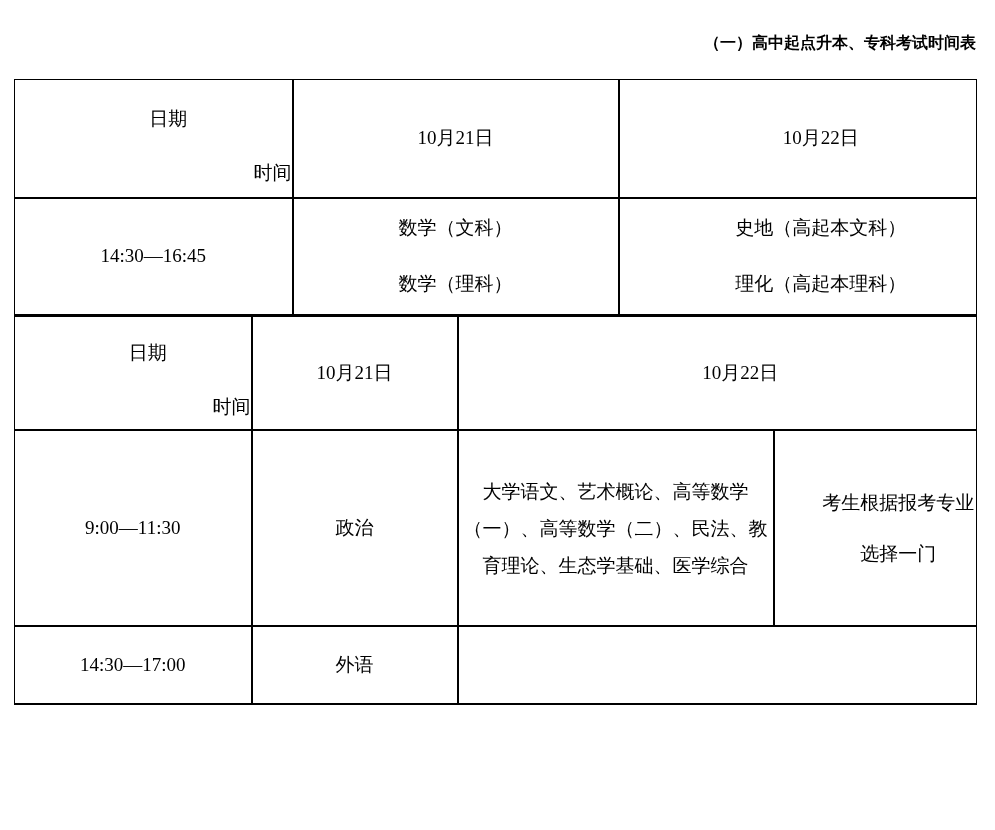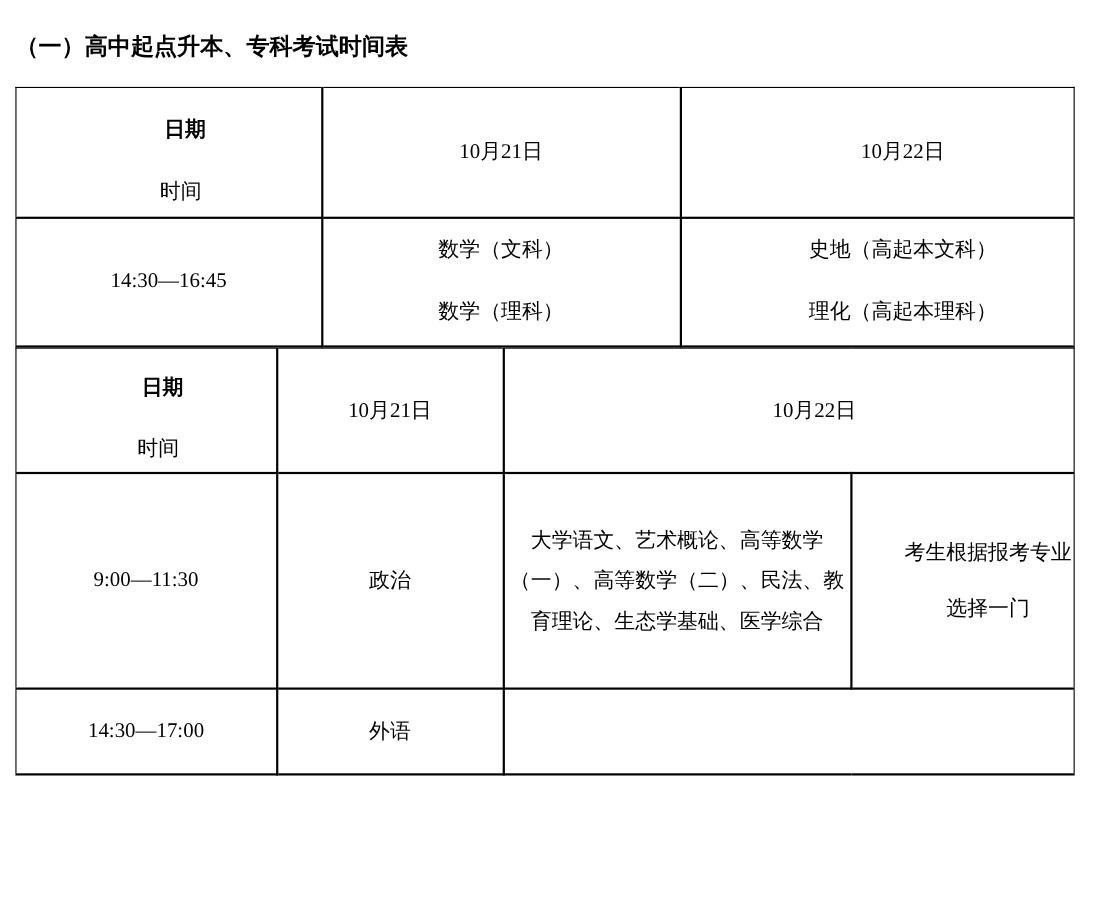--- a/index.html
+++ b/index.html
@@ -14,24 +14,24 @@
     overflow: hidden;
     font-family: "Liberation Serif", "DejaVu Serif", serif;
   }
   .page {
     box-sizing: border-box;
     width: 995px;
     padding: 30px 0 0 14px;
   }
   .section-title {
     width: 962px;
-    text-align: left;
+    text-align: right;
     font-family: "Liberation Sans", "DejaVu Sans", sans-serif;
     font-weight: bold;
-    font-size: 21px;
+    font-size: 16px;
     line-height: 25px;
     margin: 0 0 24px 0;
   }
   .section-title.second {
     margin-top: 27px;
   }
   table.sched {
     width: 962px;
     border-collapse: collapse;
     table-layout: fixed;
@@ -54,27 +54,27 @@
   tr.h114 { height: 114px; }
   tr.h196 { height: 196px; }
   tr.h61  { height: 78px; }
 
   td.corner { vertical-align: top; }
   .corner-date {
     text-align: center;
     padding-top: 16px;
     padding-left: 30px;
     line-height: 25px;
-    font-weight: bold;
   }
   .corner-time {
-    text-align: center;
+    text-align: right;
     padding-left: 22px;
     padding-top: 31px;
     line-height: 25px;
+    font-family: Liberation Mono, monospace;
   }
   .stackline { line-height: 56px; }
   td.subjects-cell {
     text-align: justify;
     text-justify: inter-ideograph;
     padding: 0 10px 0 8px;
     line-height: 37px;
   }
   td.note-cell {
     padding: 0 16px;

